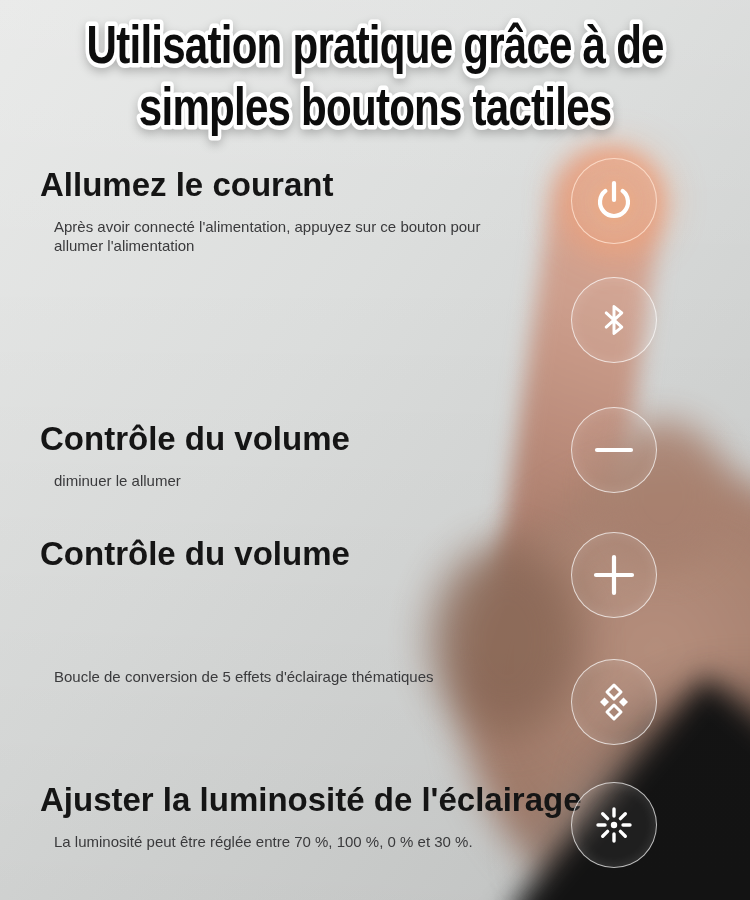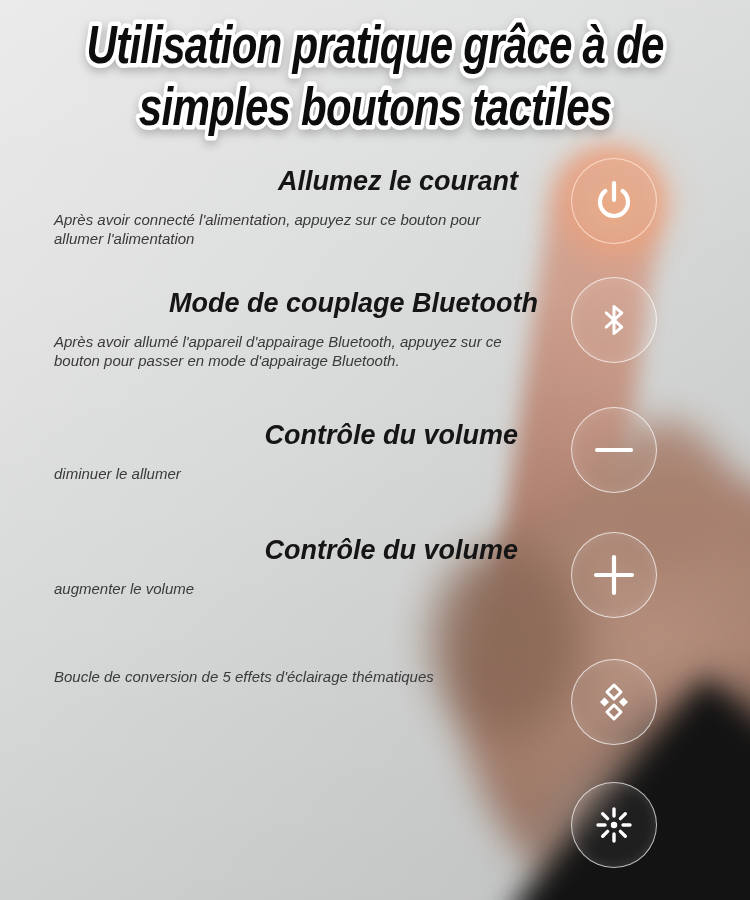--- a/index.html
+++ b/index.html
@@ -1,20 +1,19 @@
 <!DOCTYPE html>
 <html><head>
 <meta charset="utf-8">
 <style>
   html,body{margin:0;padding:0;background:#888;}
   #stage{
     position:relative;width:750px;height:900px;overflow:hidden;
     font-family:"Liberation Sans", sans-serif;
     background:linear-gradient(125deg,#e7e8e7 0%,#dcdedd 40%,#cfd1d0 78%,#c6c8c7 100%);
-    font-style:italic;
   }
   
   .photo{position:absolute;inset:0;overflow:hidden;}
   .blob{position:absolute;border-radius:50%;}
   .finger{
     left:558px;top:148px;width:112px;height:470px;border-radius:60px;
     background:linear-gradient(192deg,#dcae9c 4%,#cb9c8a 40%,#b28372 80%,#a07564 100%);
     transform:rotate(8deg);transform-origin:top center;filter:blur(11px);
   }
   .fingertip{left:578px;top:158px;width:78px;height:92px;background:#e0ab92;filter:blur(12px);opacity:.85;}
@@ -34,21 +33,21 @@
   .vignette{position:absolute;inset:0;background:linear-gradient(180deg,rgba(255,255,255,.12) 0%,rgba(0,0,0,0) 30%,rgba(0,0,0,.05) 100%);}
   
   .title-svg{position:absolute;left:0;top:0;filter:drop-shadow(0 4px 5px rgba(0,0,0,.22));}
   .title-line{
     font-family:"Liberation Sans",sans-serif;font-weight:700;font-size:54px;letter-spacing:-1px;
     fill:#0d0d0d;stroke:#ffffff;stroke-width:9px;stroke-linejoin:round;paint-order:stroke fill;
   }
   
   .section{position:absolute;left:40px;}
   .section h2{
-    margin:0 0 12px 0;font-size:27px;font-weight:700;color:#151515;letter-spacing:0;text-align:right;
+    margin:0 0 12px 0;font-size:33px;font-weight:700;color:#151515;letter-spacing:0;
   }
   .section p{
     margin:14px;font-size:15px;line-height:1.24;color:#3a3a3c;font-weight:400;
   }
   
   .btn{
     position:absolute;left:571px;width:84px;height:84px;border-radius:50%;
     border:1px solid rgba(255,255,255,.7);
     background:rgba(255,255,255,.05);
     display:flex;align-items:center;justify-content:center;
@@ -84,39 +83,38 @@
   <svg class="title-svg" width="750" height="150">
     <text class="title-line" transform="scale(0.78,1)" x="481" y="63" text-anchor="middle">Utilisation pratique grâce à de</text>
     <text class="title-line" transform="scale(0.78,1)" x="481" y="125" text-anchor="middle">simples boutons tactiles</text>
   </svg>
 
   <div class="section" style="top:166px">
     <h2>Allumez le courant</h2>
     <p style="width:450px">Après avoir connecté l'alimentation, appuyez sur ce bouton pour allumer l'alimentation</p>
   </div>
 
-  <div class="section" style="top:288px">
-    <h2>Mode de couplage Bluetooth</h2>
-    <p style="width:470px">Après avoir allumé l'appareil d'appairage Bluetooth, appuyez sur ce bouton pour passer en mode d'appairage Bluetooth.</p>
-  </div>
 
   <div class="section" style="top:420px">
     <h2>Contrôle du volume</h2>
     <p style="width:450px">diminuer le allumer</p>
   </div>
 
   <div class="section" style="top:535px">
     <h2>Contrôle du volume</h2>
-    <p style="width:450px">augmenter le volume</p>
   </div>
 
   <div class="section" style="top:654px">
     <p style="width:410px">Boucle de conversion de 5 effets d'éclairage thématiques</p>
   </div>
 
+  <div class="section" style="top:781px">
+    <h2>Ajuster la luminosité de l'éclairage</h2>
+    <p style="width:520px">La luminosité peut être réglée entre 70&nbsp;%, 100&nbsp;%, 0&nbsp;% et 30&nbsp;%.</p>
+  </div>
 
   <div class="btn btn-power" style="top:158px">
     <svg width="44" height="44" viewBox="0 0 44 44">
       <path class="stroke" stroke-width="4.2" d="M30.62 11.97 A14 14 0 1 1 13.38 11.97"></path>
       <path class="stroke" stroke-width="4.2" d="M22 4 L22 21"></path>
     </svg>
   </div>
 
   <div class="btn" style="top:277px">
     <svg width="34" height="34" viewBox="0 0 24 24">

